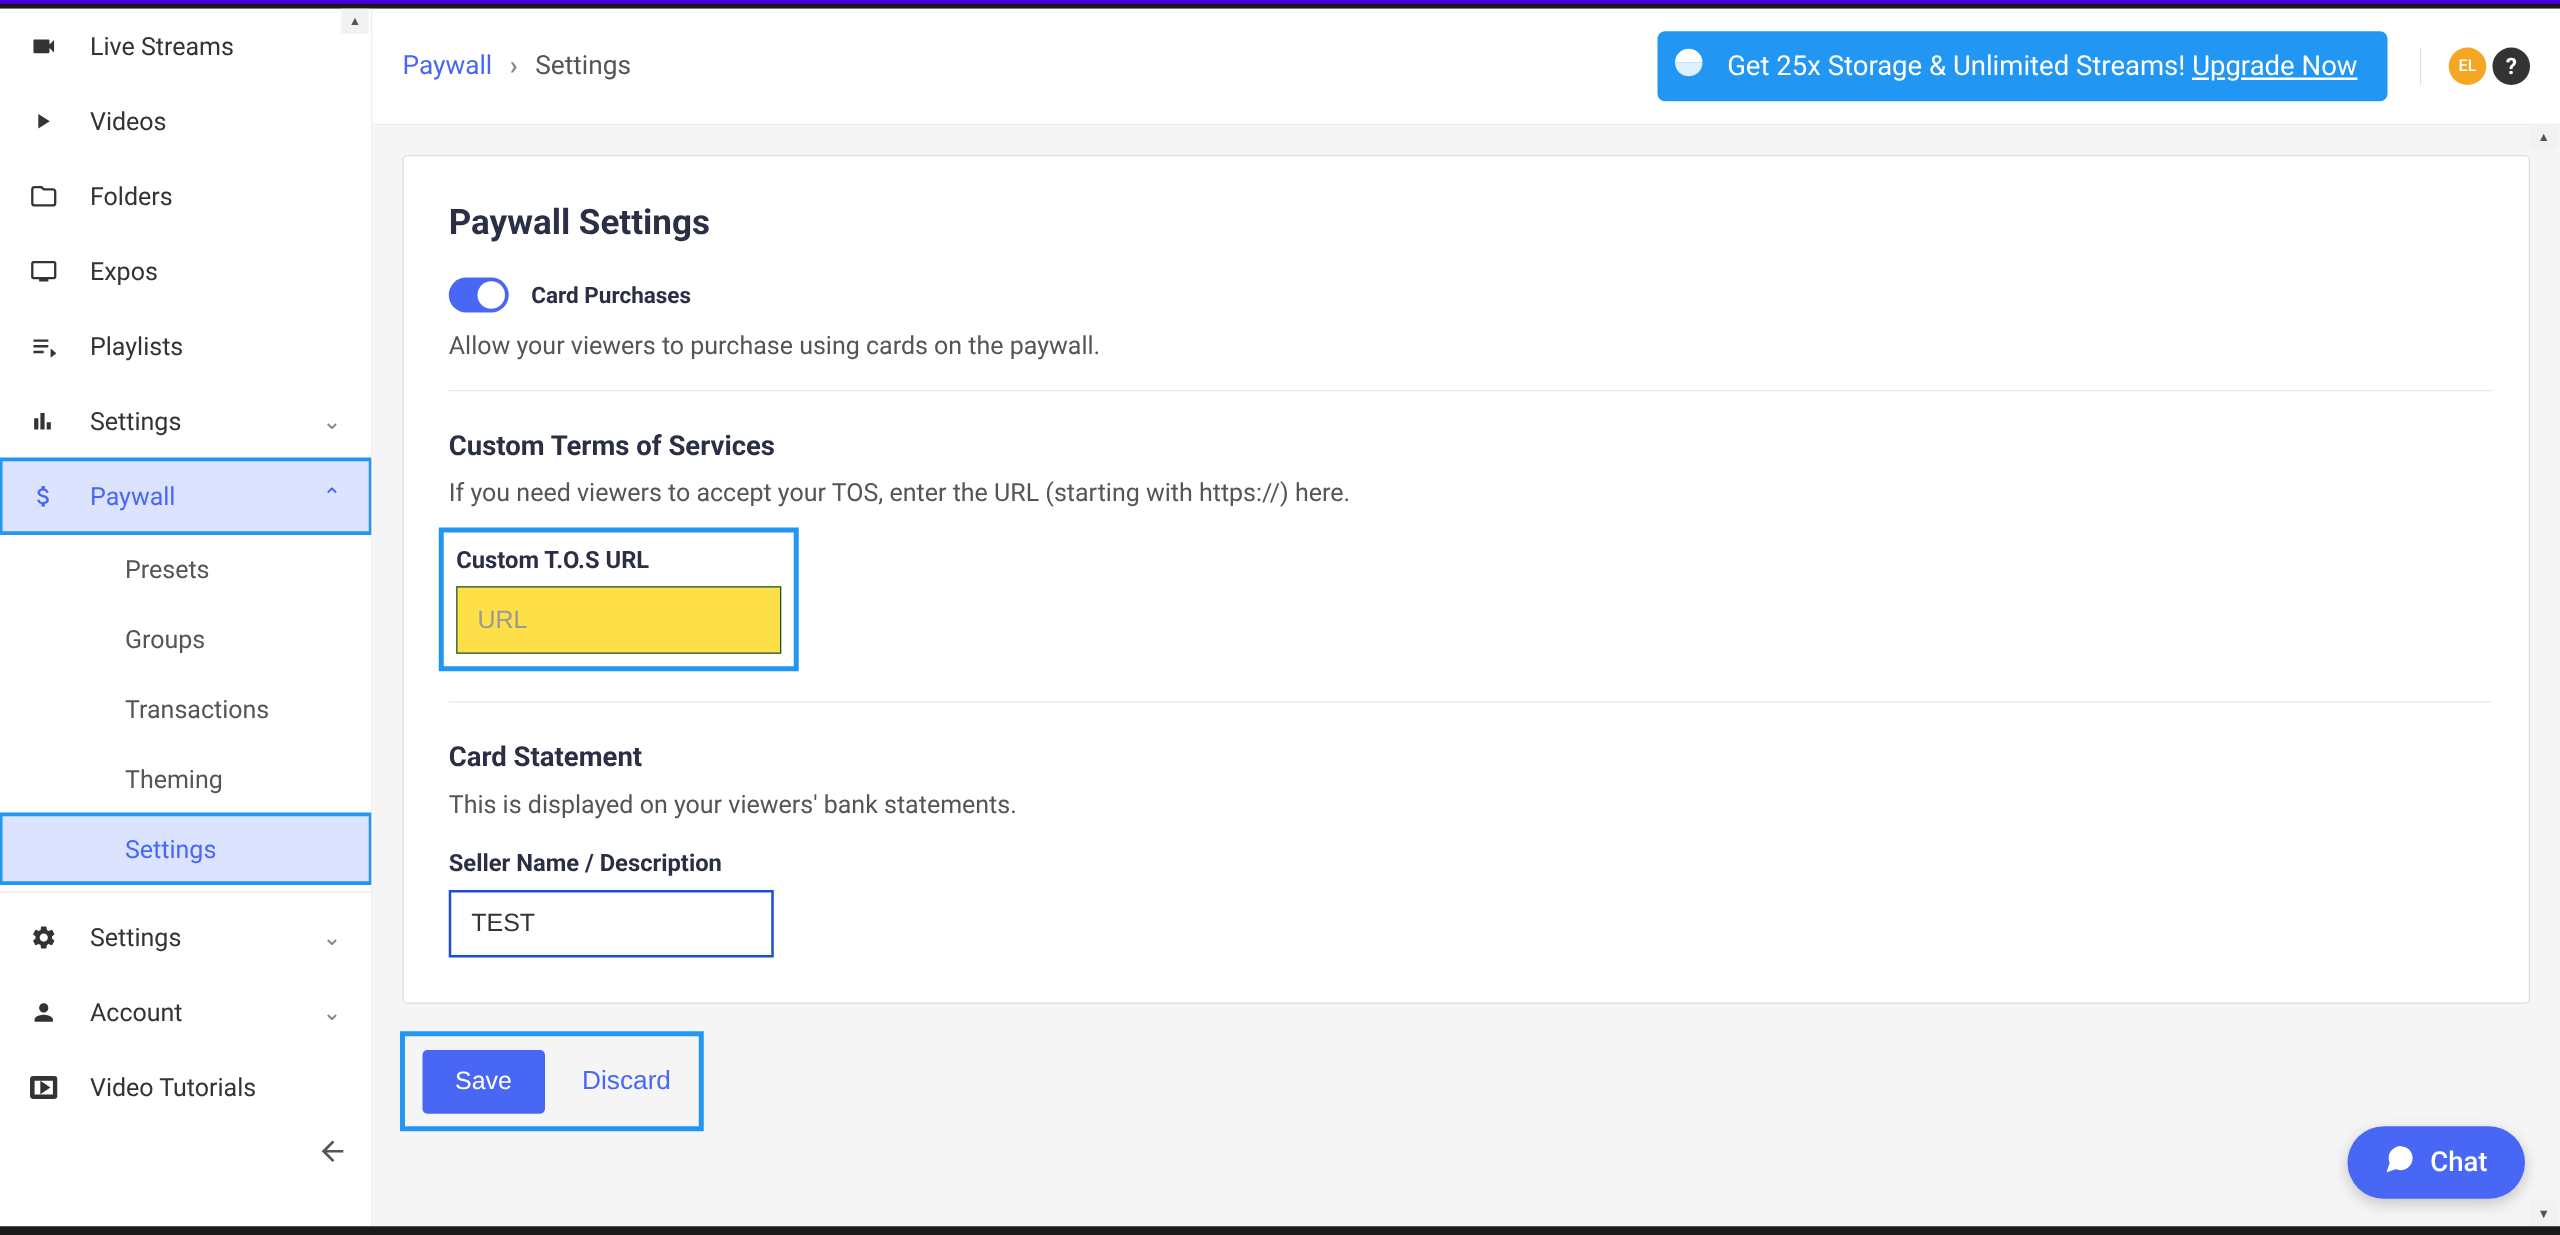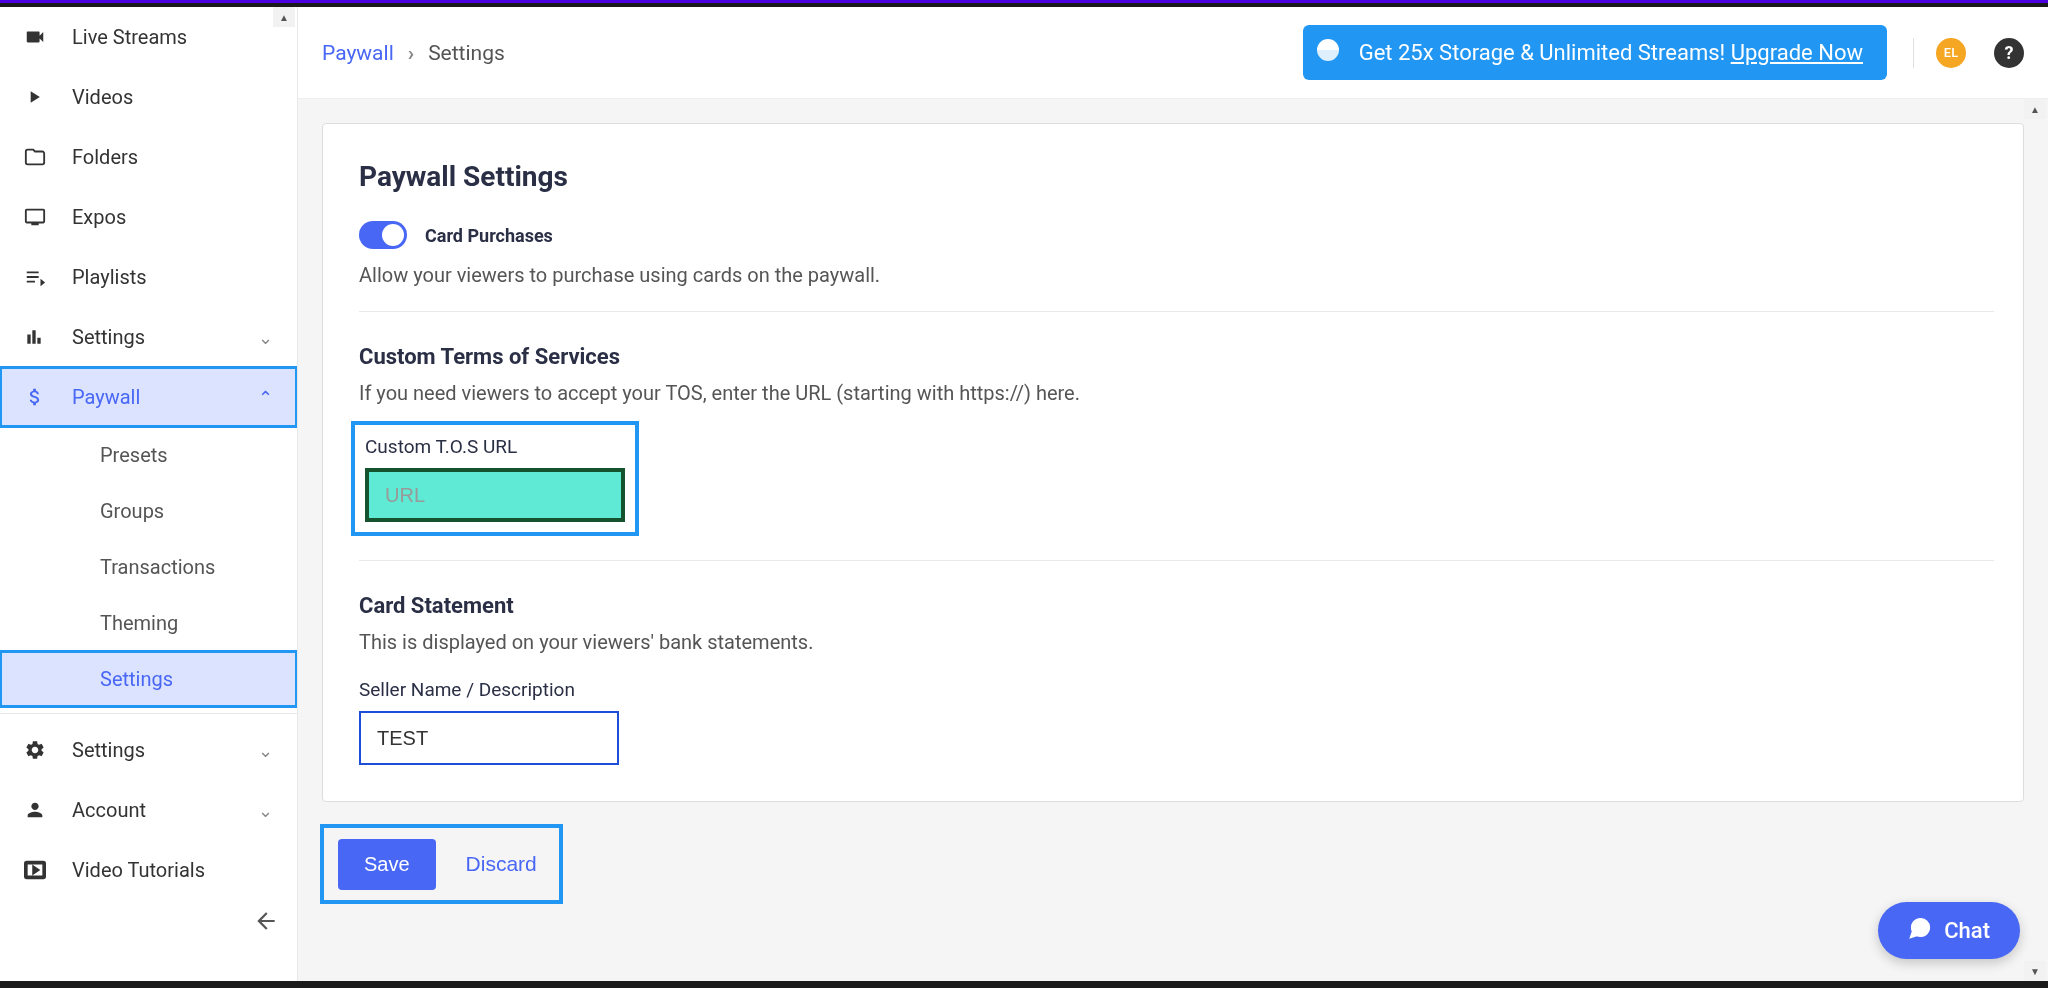--- a/index.html
+++ b/index.html
@@ -148,21 +148,21 @@
   align-items: center;
   padding: 10px 24px 10px 10px;
   border-radius: 6px;
   font-size: 22px;
   gap: 16px;
 }
 .promo-banner .upgrade { text-decoration: underline; cursor: pointer; }
 .header-actions {
   display: flex;
   align-items: center;
-  gap: 28px;
+  gap: 5px;
   margin-left: 26px;
   padding-left: 22px;
   border-left: 1px solid #e0e0e0;
 }
 .avatar {
   width: 30px;
   height: 30px;
   border-radius: 50%;
   background: #f5a623;
   color: #fff;
@@ -273,30 +273,30 @@
   margin-bottom: 8px;
 }
 .field-group.highlighted {
   outline: 4px solid #2196f3;
   outline-offset: 4px;
   display: inline-block;
   padding: 6px;
 }
 .field-label {
   font-size: 19px;
-  font-weight: 400;
+  font-weight: 700;
   color: #2a2f45;
   margin-bottom: 10px;
   display: block;
 }
 .text-input {
   width: 260px;
   height: 54px;
-  border: 4px solid #14532d;
-  background: #5eead4;
+  border: 1px solid #14532d;
+  background: #fde047;
   padding: 0 16px;
   font-size: 20px;
   color: #333;
   outline: none;
 }
 .text-input.active {
   background: #fff;
   border: 2px solid #1d4ed8;
 }
 .text-input::placeholder { color: #999; }

